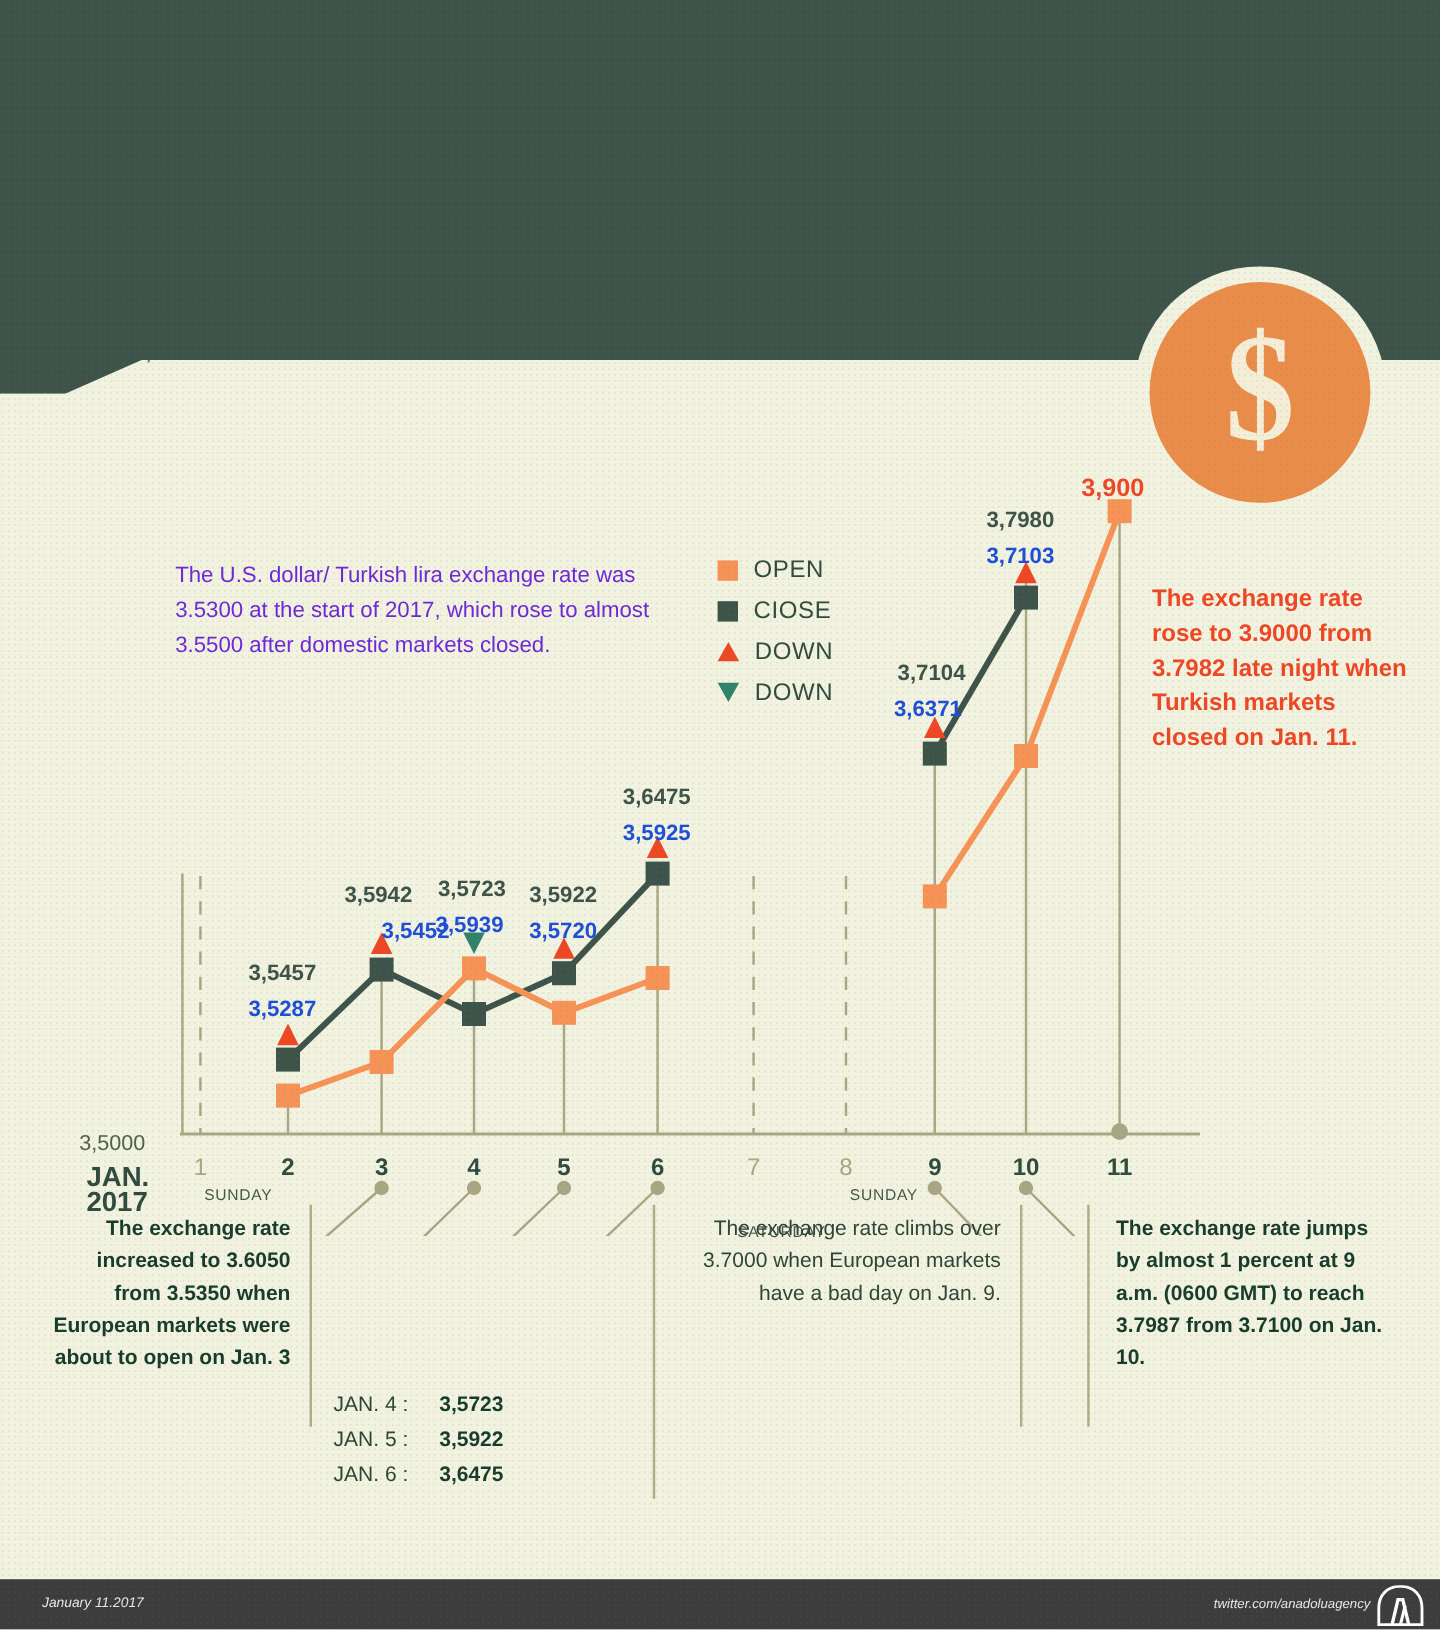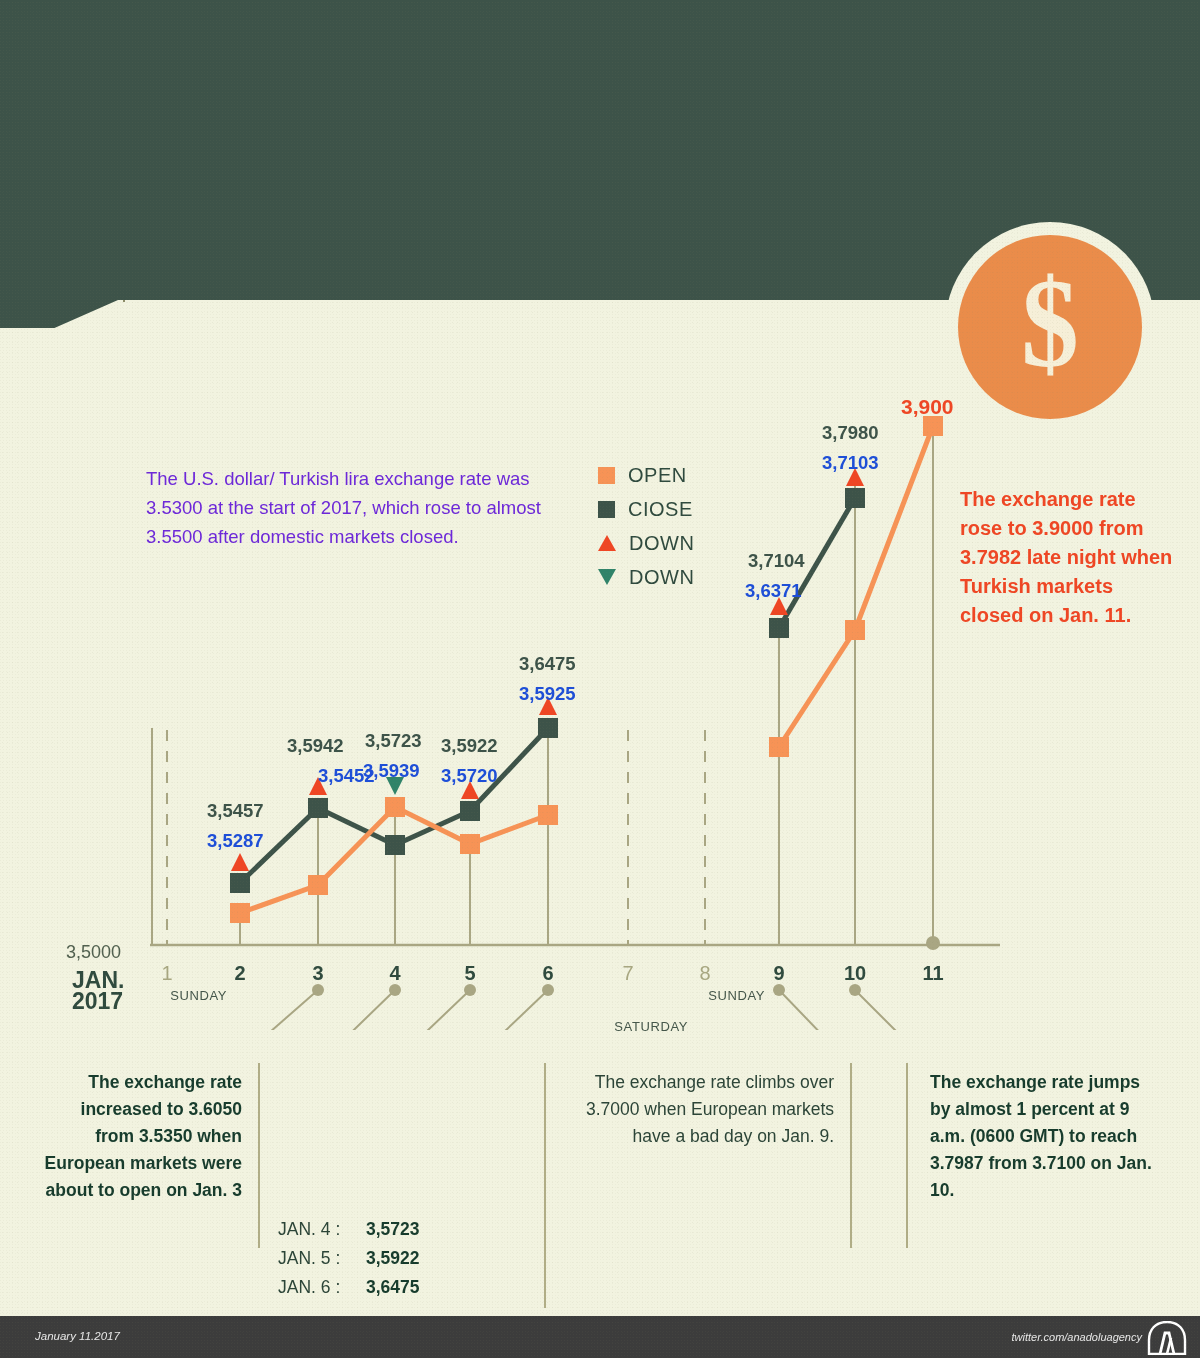--- a/index.html
+++ b/index.html
@@ -113,21 +113,21 @@
   #chart-intro{
     position:absolute; left:146px; top:134px; width:420px;
     font-size:18.5px; line-height:29px; color:#6d28d9;
   }
   #side-note{
     position:absolute; left:960px; top:155px; width:215px;
     font-size:20px; line-height:29px; font-weight:bold; color:#ef4624;
   }
 
   
-  #notes{ position:absolute; left:0; top:1055px; width:1200px; height:250px; z-index:12; }
+  #notes{ position:absolute; left:0; top:996px; width:1200px; height:250px; z-index:12; }
   .note{ position:absolute; font-size:17.5px; line-height:27px; color:#2b4437; }
   .note.bold{ font-weight:bold; color:#163b2c; }
   .note-divider{ position:absolute; width:2px; background:#b0ad86; }
   .mini-table{ position:absolute; font-size:17.5px; line-height:29px; color:#2b4437; }
   .mini-row{ display:flex; }
   .mini-k{ width:88px; }
   .mini-v{ font-weight:bold; color:#163b2c; }
 
   
   #footer{

